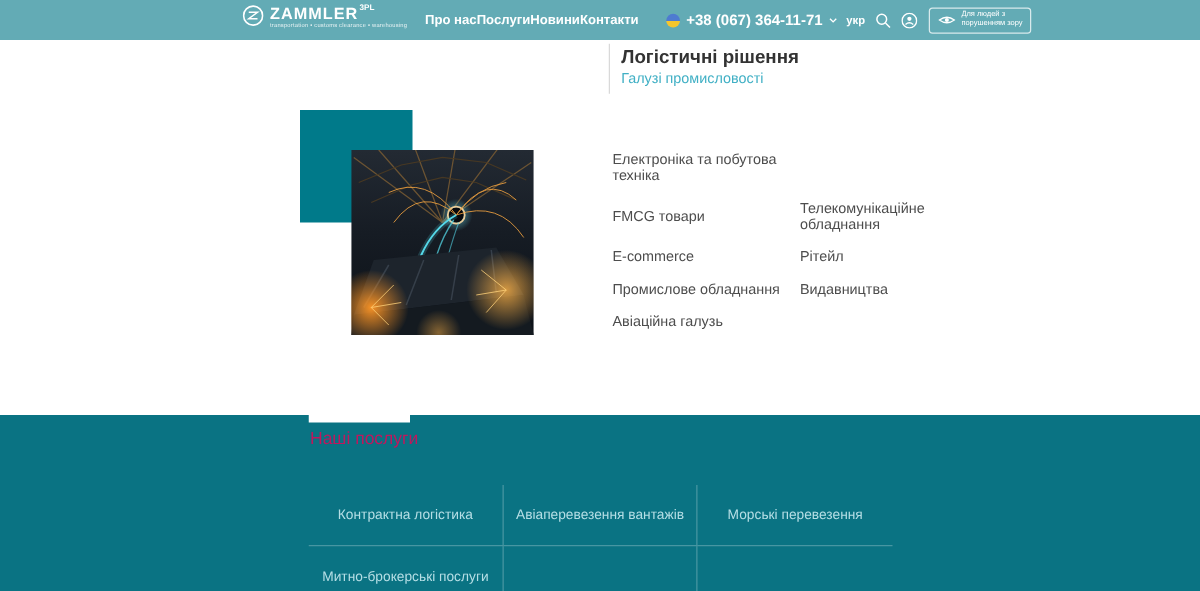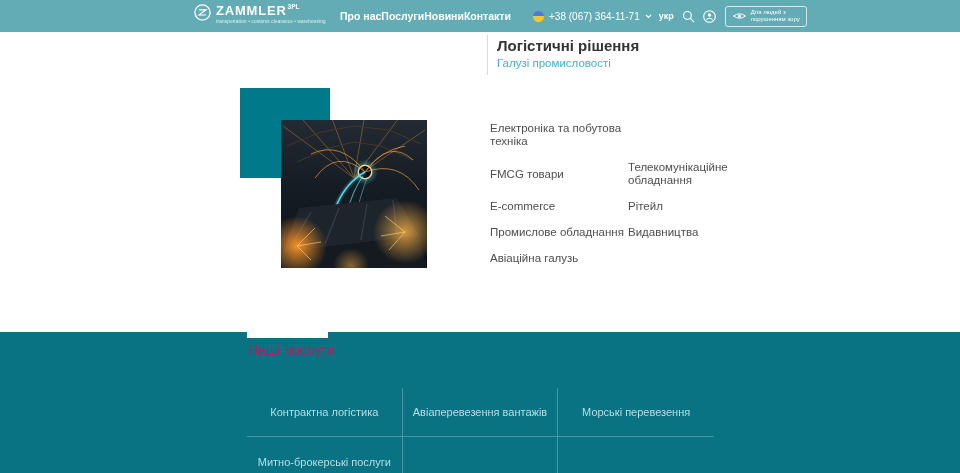--- a/index.html
+++ b/index.html
@@ -16,35 +16,35 @@
   .logo{position:absolute;left:194px;top:4px;display:flex;align-items:flex-start;gap:5px;color:#fff;}
   .logo-text{display:flex;flex-direction:column;line-height:1;}
   .logo-brandline{display:flex;align-items:flex-start;}
   .logo-brand{font-size:13px;font-weight:bold;letter-spacing:.8px;}
   .logo-sup{font-size:6.5px;font-weight:bold;margin-left:1px;margin-top:0;}
   .logo-tagline{font-size:5px;letter-spacing:.2px;opacity:.85;margin-top:2px;white-space:nowrap;transform:scale(.92);transform-origin:left top;}
   .nav{position:absolute;left:340px;top:0;height:32px;display:flex;align-items:center;list-style:none;}
   .nav li{color:#fff;font-size:10.5px;font-weight:600;cursor:pointer;white-space:nowrap;}
   .header-right{position:absolute;left:533px;top:0;height:32px;display:flex;align-items:center;gap:5px;color:#fff;}
   .flag{width:11px;height:11px;border-radius:50%;background:linear-gradient(#4e7bd0 0 50%,#f6c62d 50% 100%);flex:0 0 auto;}
-  .phone{font-size:10px;font-weight:400;white-space:nowrap;cursor:pointer;}
+  .phone{font-size:12px;font-weight:700;white-space:nowrap;cursor:pointer;}
   .chevron{display:flex;align-items:center;cursor:pointer;}
   .lang{font-size:9px;font-weight:600;cursor:pointer;margin-left:2px;}
   .hicon{display:flex;align-items:center;cursor:pointer;margin-left:3px;}
   .a11y-btn{margin-left:4px;display:flex;align-items:center;gap:4px;border:1px solid rgba(255,255,255,.75);border-radius:3px;padding:2px 6px;height:21px;cursor:pointer;background:transparent;color:#fff;}
   .a11y-text{display:flex;flex-direction:column;font-size:6px;line-height:7px;text-align:left;}
 
   
   .decor-square{position:absolute;left:240px;top:88px;width:90px;height:90px;background:var(--accent-square);z-index:1;}
   .photo{position:absolute;left:281px;top:120px;width:146px;height:148px;z-index:2;}
   .title-divider{position:absolute;left:487px;top:35px;width:1px;height:40px;background:#d9d9d9;}
   .page-title{position:absolute;left:497px;top:37px;font-size:15px;font-weight:bold;color:var(--title-text);}
   .section-link{position:absolute;left:497px;top:57px;font-size:11.5px;color:var(--link-accent);cursor:pointer;}
   .industries{position:absolute;left:490px;top:122px;width:260px;}
-  .industry-row{display:grid;grid-template-columns:138px 118px;align-items:center;margin-bottom:13px;}
+  .industry-row{display:grid;grid-template-columns:138px 118px;align-items:center;margin-bottom:13px;gap:12px;}
   .industry-row span{font-size:11.5px;line-height:13px;color:var(--body-text);cursor:pointer;}
 
   
   .footer{position:absolute;left:0;top:332px;width:960px;height:141px;background:var(--footer-bg);z-index:3;}
   .white-notch{position:absolute;left:247px;top:316px;width:81px;height:22px;background:#fff;z-index:4;}
   .footer-heading{position:absolute;left:248px;top:342px;font-size:14px;color:#be185d;z-index:5;}
   .services-grid{position:absolute;left:247px;top:388px;width:467px;display:grid;grid-template-columns:repeat(3,1fr);grid-auto-rows:49px;z-index:5;}
   .service-cell{display:flex;align-items:center;justify-content:center;font-size:11px;color:var(--footer-link);cursor:pointer;text-align:center;}
   .service-cell:not(:nth-child(3n)){border-right:1px solid rgba(255,255,255,.25);}
   .service-cell:nth-child(-n+3){border-bottom:1px solid rgba(255,255,255,.25);}

